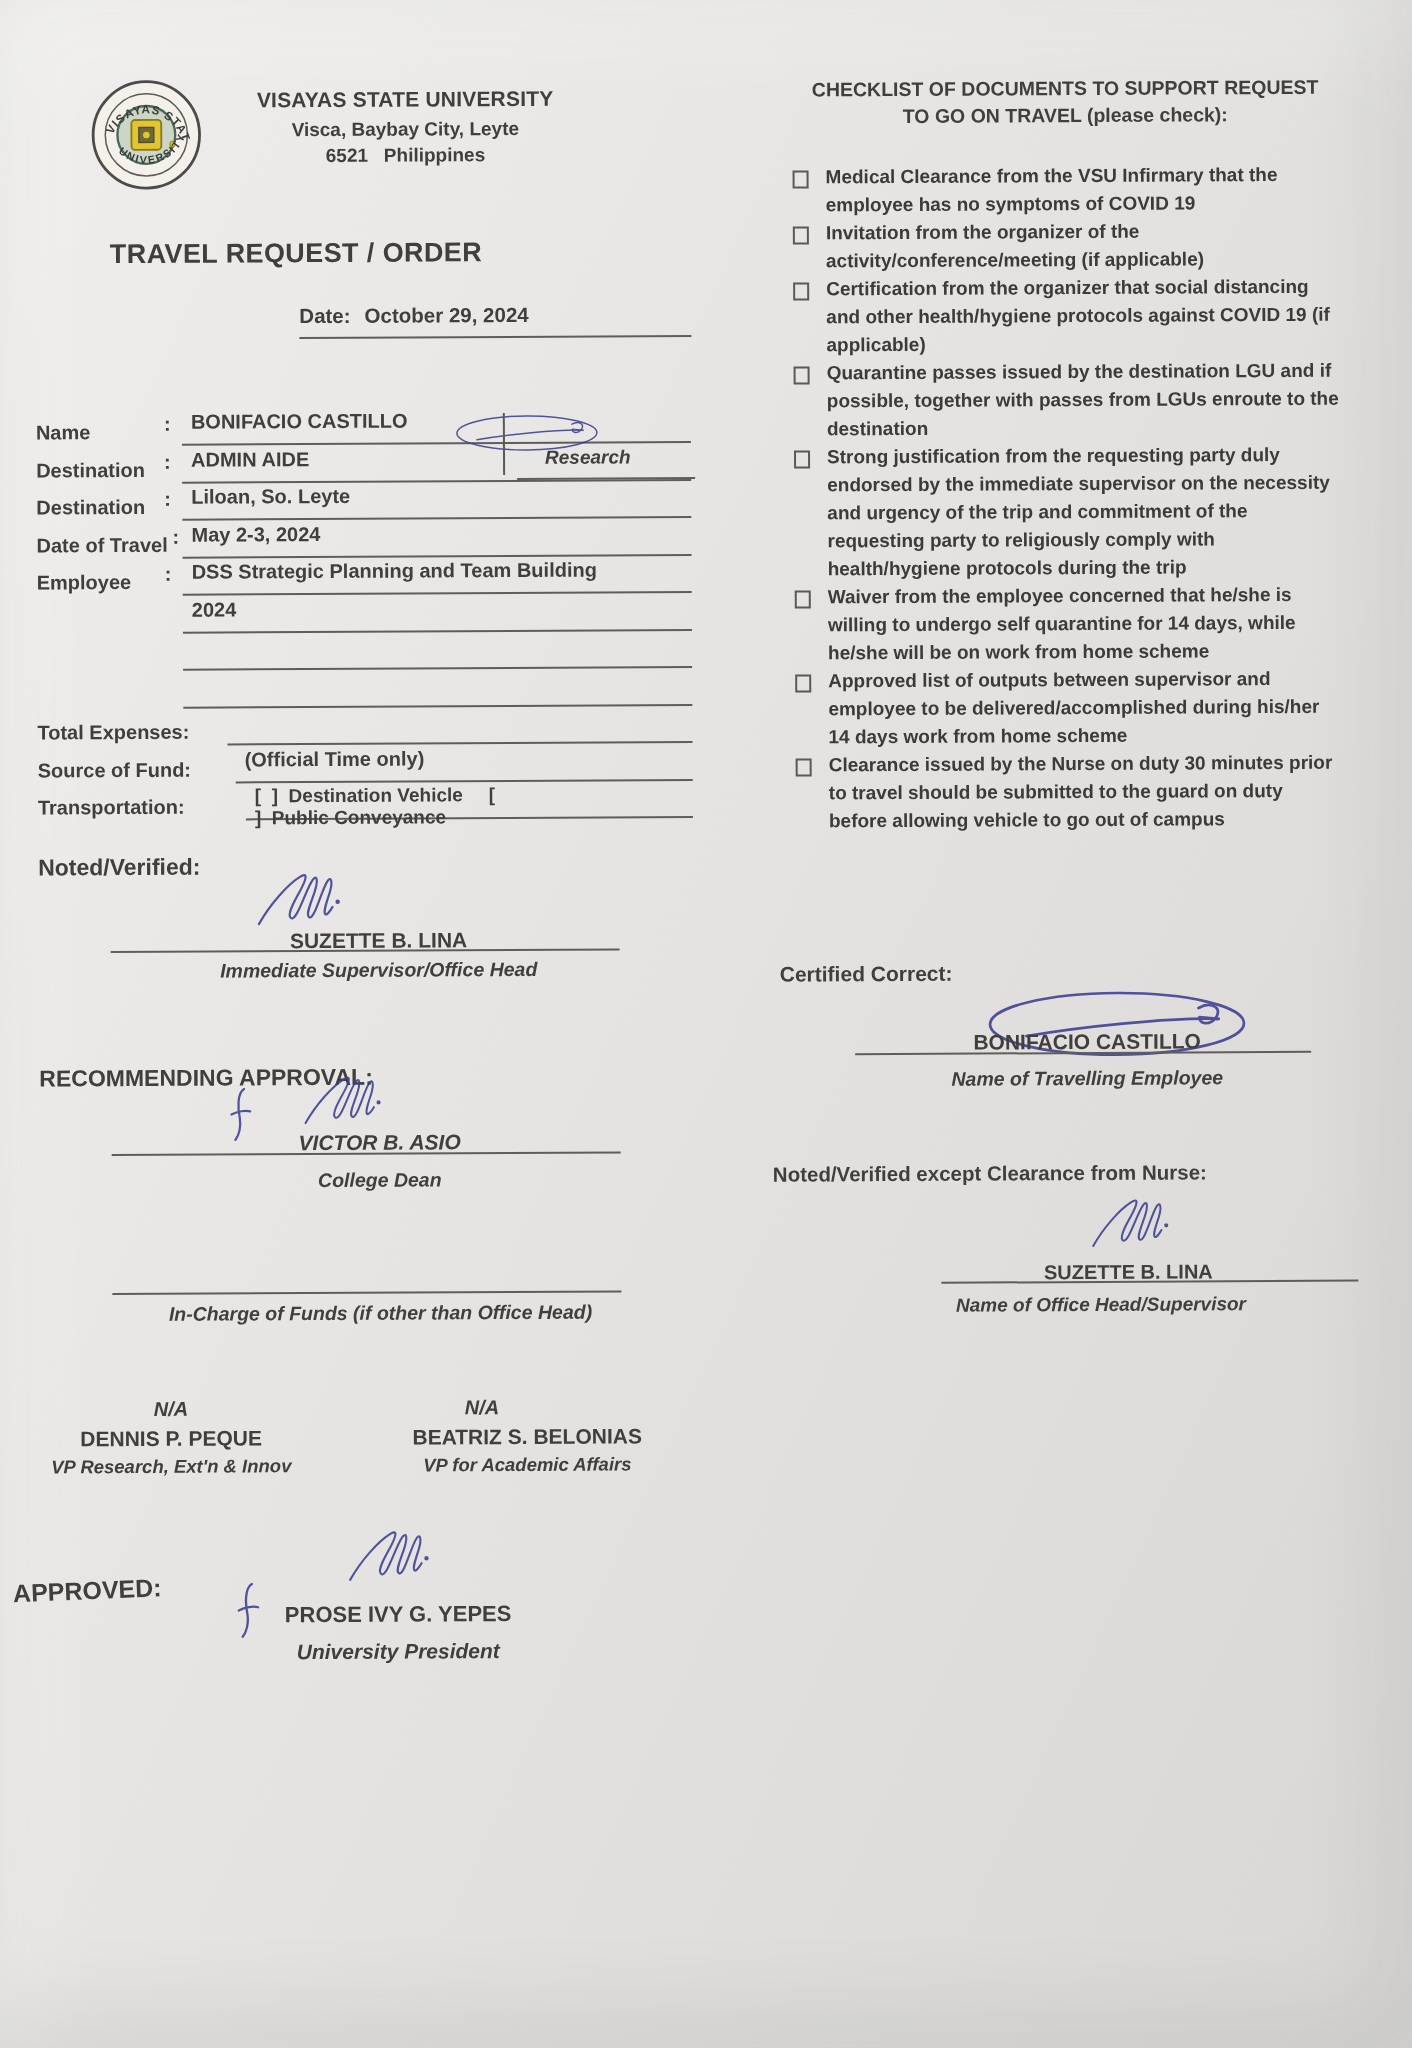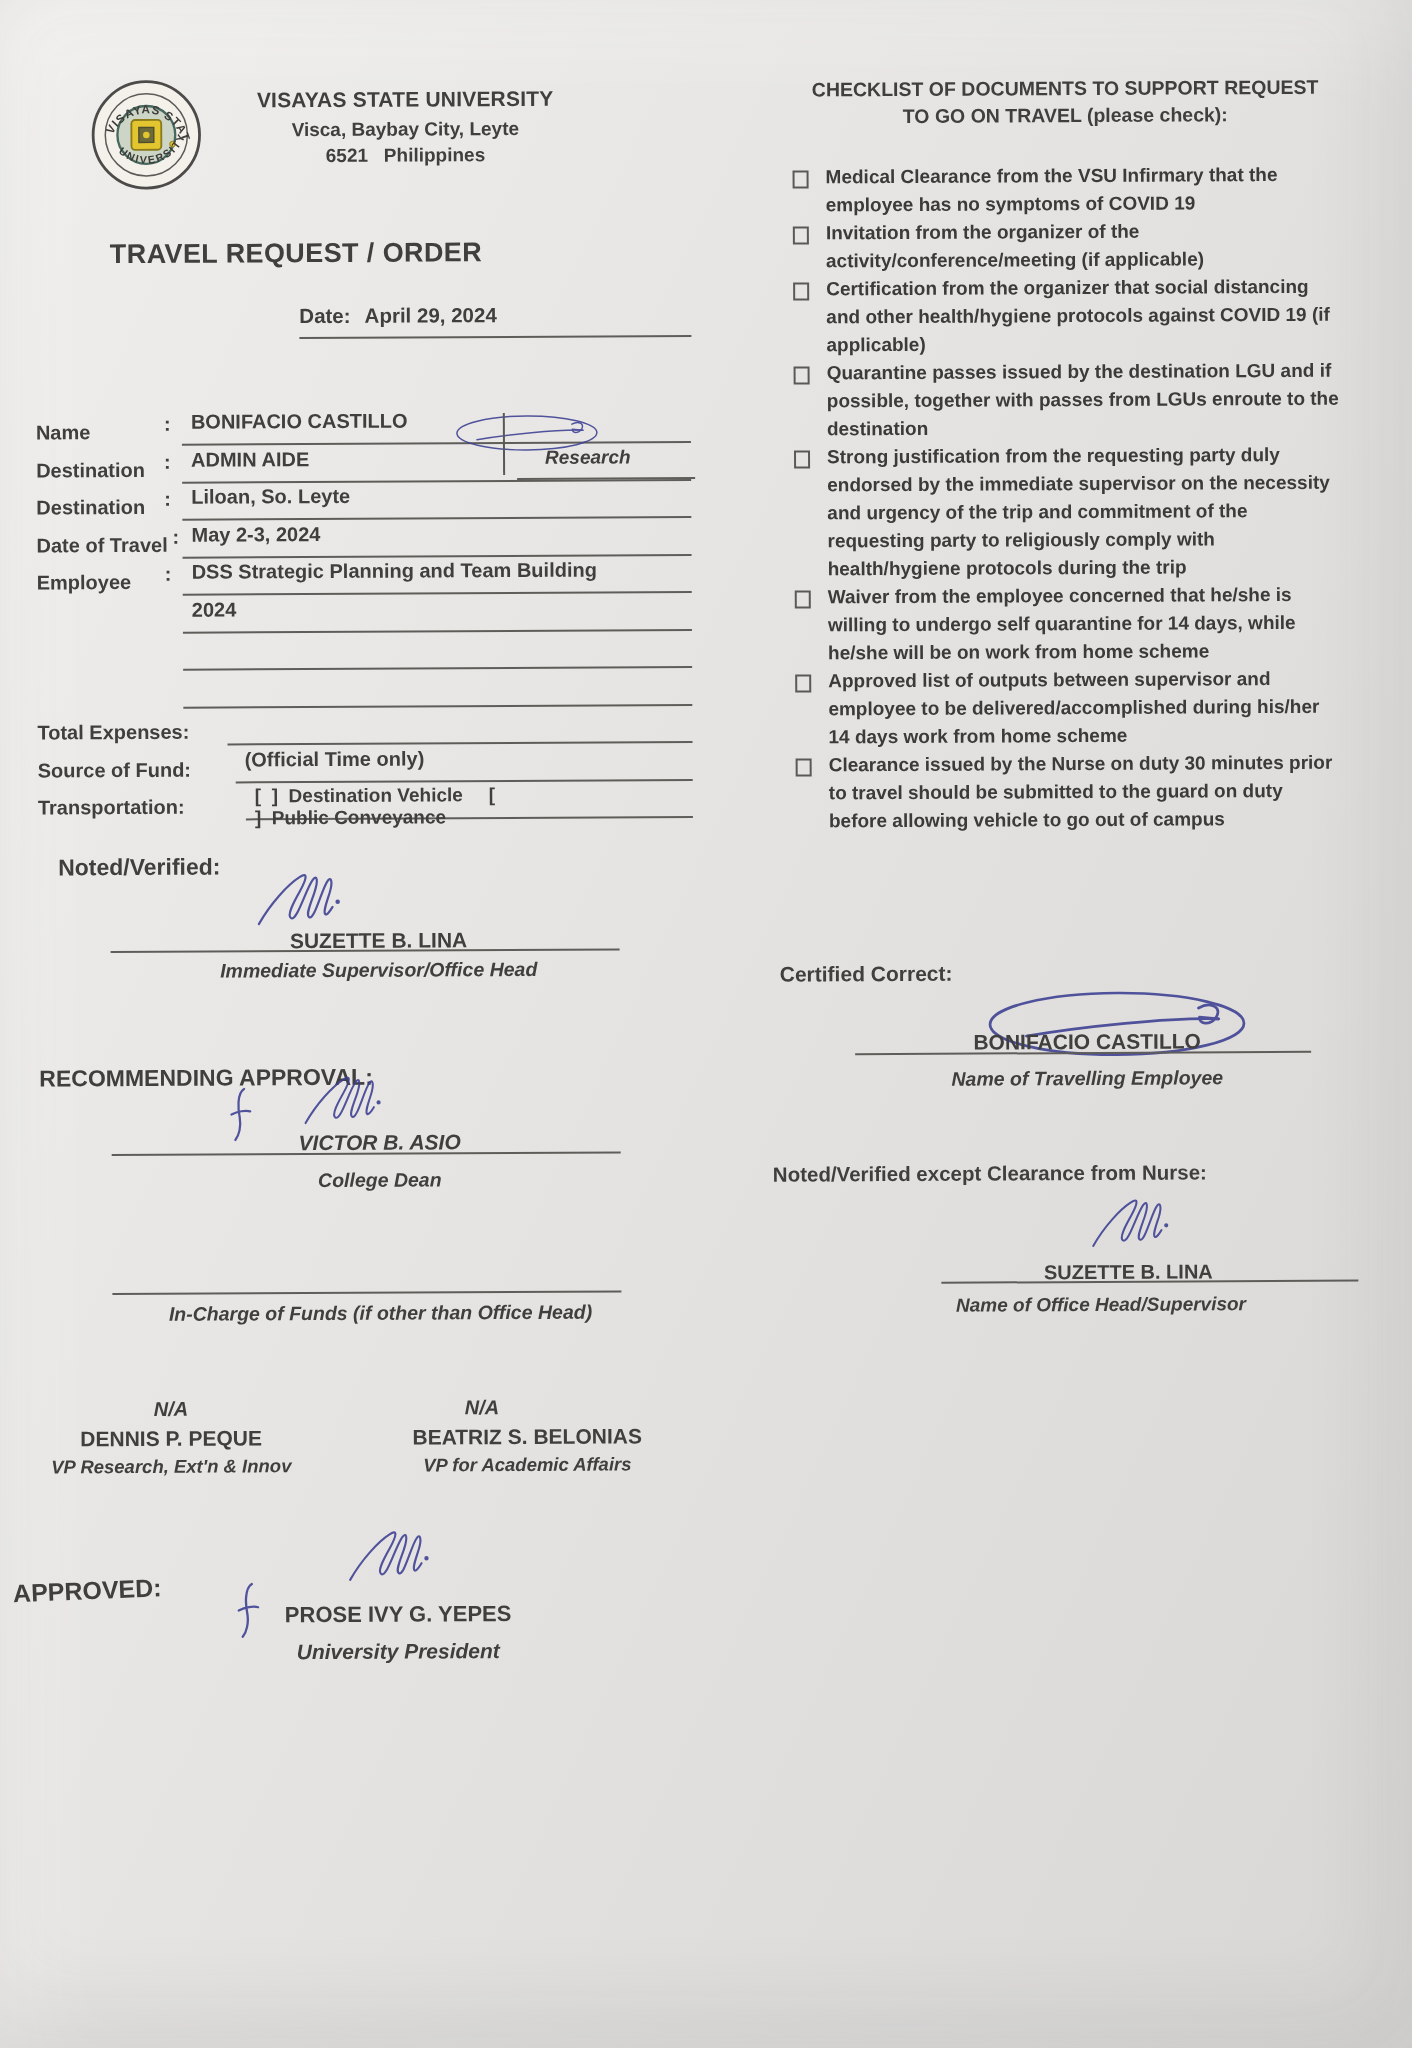--- a/index.html
+++ b/index.html
@@ -94,21 +94,21 @@
 
   <div class="abs ctr" style="left:245px;top:86px;width:330px;">
     <div class="univ-line1">VISAYAS STATE UNIVERSITY</div>
     <div class="univ-line2">Visca, Baybay City, Leyte</div>
     <div class="univ-line3 pre">6521   Philippines</div>
   </div>
 
   <div class="abs ctr doc-title" style="left:100px;top:236px;width:400px;">TRAVEL REQUEST / ORDER</div>
 
   <div class="abs date-row" style="left:303px;top:302px;width:392px;">
-    <span>Date:</span><span class="dv">April 29, 2024</span>
+    <span>Date:</span><span class="dv">October 29, 2024</span>
   </div>
 
   <div class="abs fields" style="left:39px;top:408px;">
     <div class="frow">
       <span class="lab">Name</span>
       <span class="colon">:</span>
       <span class="val">BONIFACIO CASTILLO</span>
     </div>
     <div class="frow">
       <span class="lab">Destination</span>
@@ -156,21 +156,21 @@
   <div class="abs" style="left:452px;top:398px;width:260px;height:90px;">
     <svg class="sig" style="position:absolute;left:3px;top:2px;" width="150" height="64" viewBox="0 0 300 86">
           <use href="#sig-ellipse"></use>
         </svg>
     <div class="vline abs" style="left:54px;top:14px;height:62px;"></div>
     <div class="abs sig-caption" style="left:96px;top:48px;">Research</div>
     <div class="abs sig-underline" style="left:68px;top:79px;width:178px;"></div>
   </div>
 
   <div class="abs" style="left:39px;top:845px;width:620px;height:135px;">
-    <div class="abs hblock" style="left:0;top:6px;margin-left:20px;">Noted/Verified:</div>
+    <div class="abs hblock" style="left:0;top:6px;">Noted/Verified:</div>
     <svg class="sig" style="position:absolute;left:216px;top:14px;" width="95" height="78" viewBox="0 0 130 95">
           <use href="#sig-loops"></use>
         </svg>
     <div class="abs ctr name-line" style="left:60px;top:82px;width:560px;">SUZETTE B. LINA</div>
     <div class="abs rule" style="left:72px;top:103px;width:509px;"></div>
     <div class="abs ctr role-line" style="left:60px;top:112px;width:560px;">Immediate Supervisor/Office Head</div>
   </div>
 
   <div class="abs" style="left:39px;top:1056px;width:620px;height:135px;">
     <div class="abs hblock" style="left:0;top:6px;">RECOMMENDING APPROVAL:</div>

